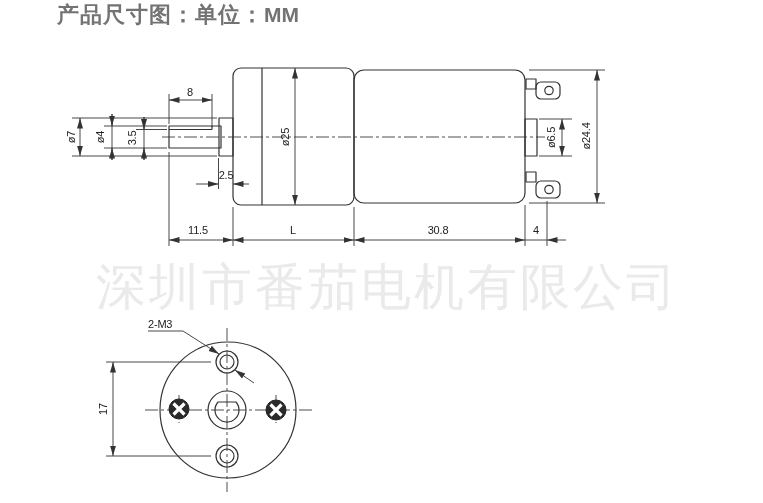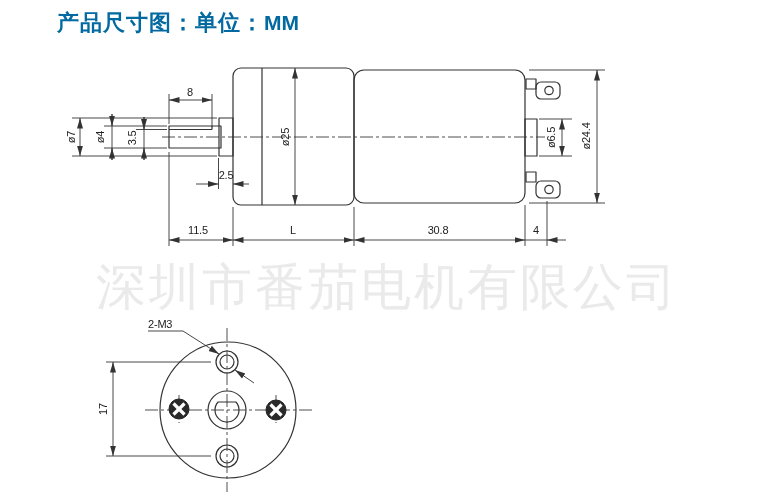--- a/index.html
+++ b/index.html
@@ -1,19 +1,19 @@
 <!DOCTYPE html>
 <html><head>
 <meta charset="utf-8">
 <style>
   html,body{margin:0;padding:0;background:#ffffff;}
   .page{position:relative;width:763px;height:503px;background:#fff;overflow:hidden;
         font-family:"Liberation Sans",sans-serif;}
-  .title{position:absolute;left:57px;top:8px;font-family:"Liberation Serif",serif;
-         font-weight:bold;font-size:22px;color:#0369a1;white-space:nowrap;letter-spacing:1px;text-align:center;}
+  .title{position:absolute;left:57px;top:0;font-family:"Liberation Serif",serif;
+         font-weight:bold;font-size:22px;color:#737373;white-space:nowrap;letter-spacing:1px;text-align:center;}
   .title .unit{font-family:"Liberation Sans",sans-serif;font-weight:bold;font-size:21px;letter-spacing:0;}
   .watermark{position:absolute;left:96px;top:258px;width:640px;font-size:50px;line-height:58px;
              color:#eaeaea;white-space:nowrap;letter-spacing:3px;font-family:"Liberation Sans",sans-serif;}
   svg.drawing{position:absolute;left:0;top:0;}
   .ol{stroke:#333;fill:none;stroke-width:1.2px;stroke-linejoin:round;}
   .dl{stroke:#333;fill:none;stroke-width:0.9px;}
   .cl{stroke:#3a3a3a;fill:none;stroke-width:0.9px;stroke-dasharray:13 3 3 3;}
   .cl2{stroke:#3a3a3a;fill:none;stroke-width:0.9px;stroke-dasharray:8 3 2 3;}
   .dim{font:11px "Liberation Sans",sans-serif;fill:#222;letter-spacing:-0.2px;}
   .screw{fill:#2a2a2a;stroke:#222;stroke-width:1px;}

